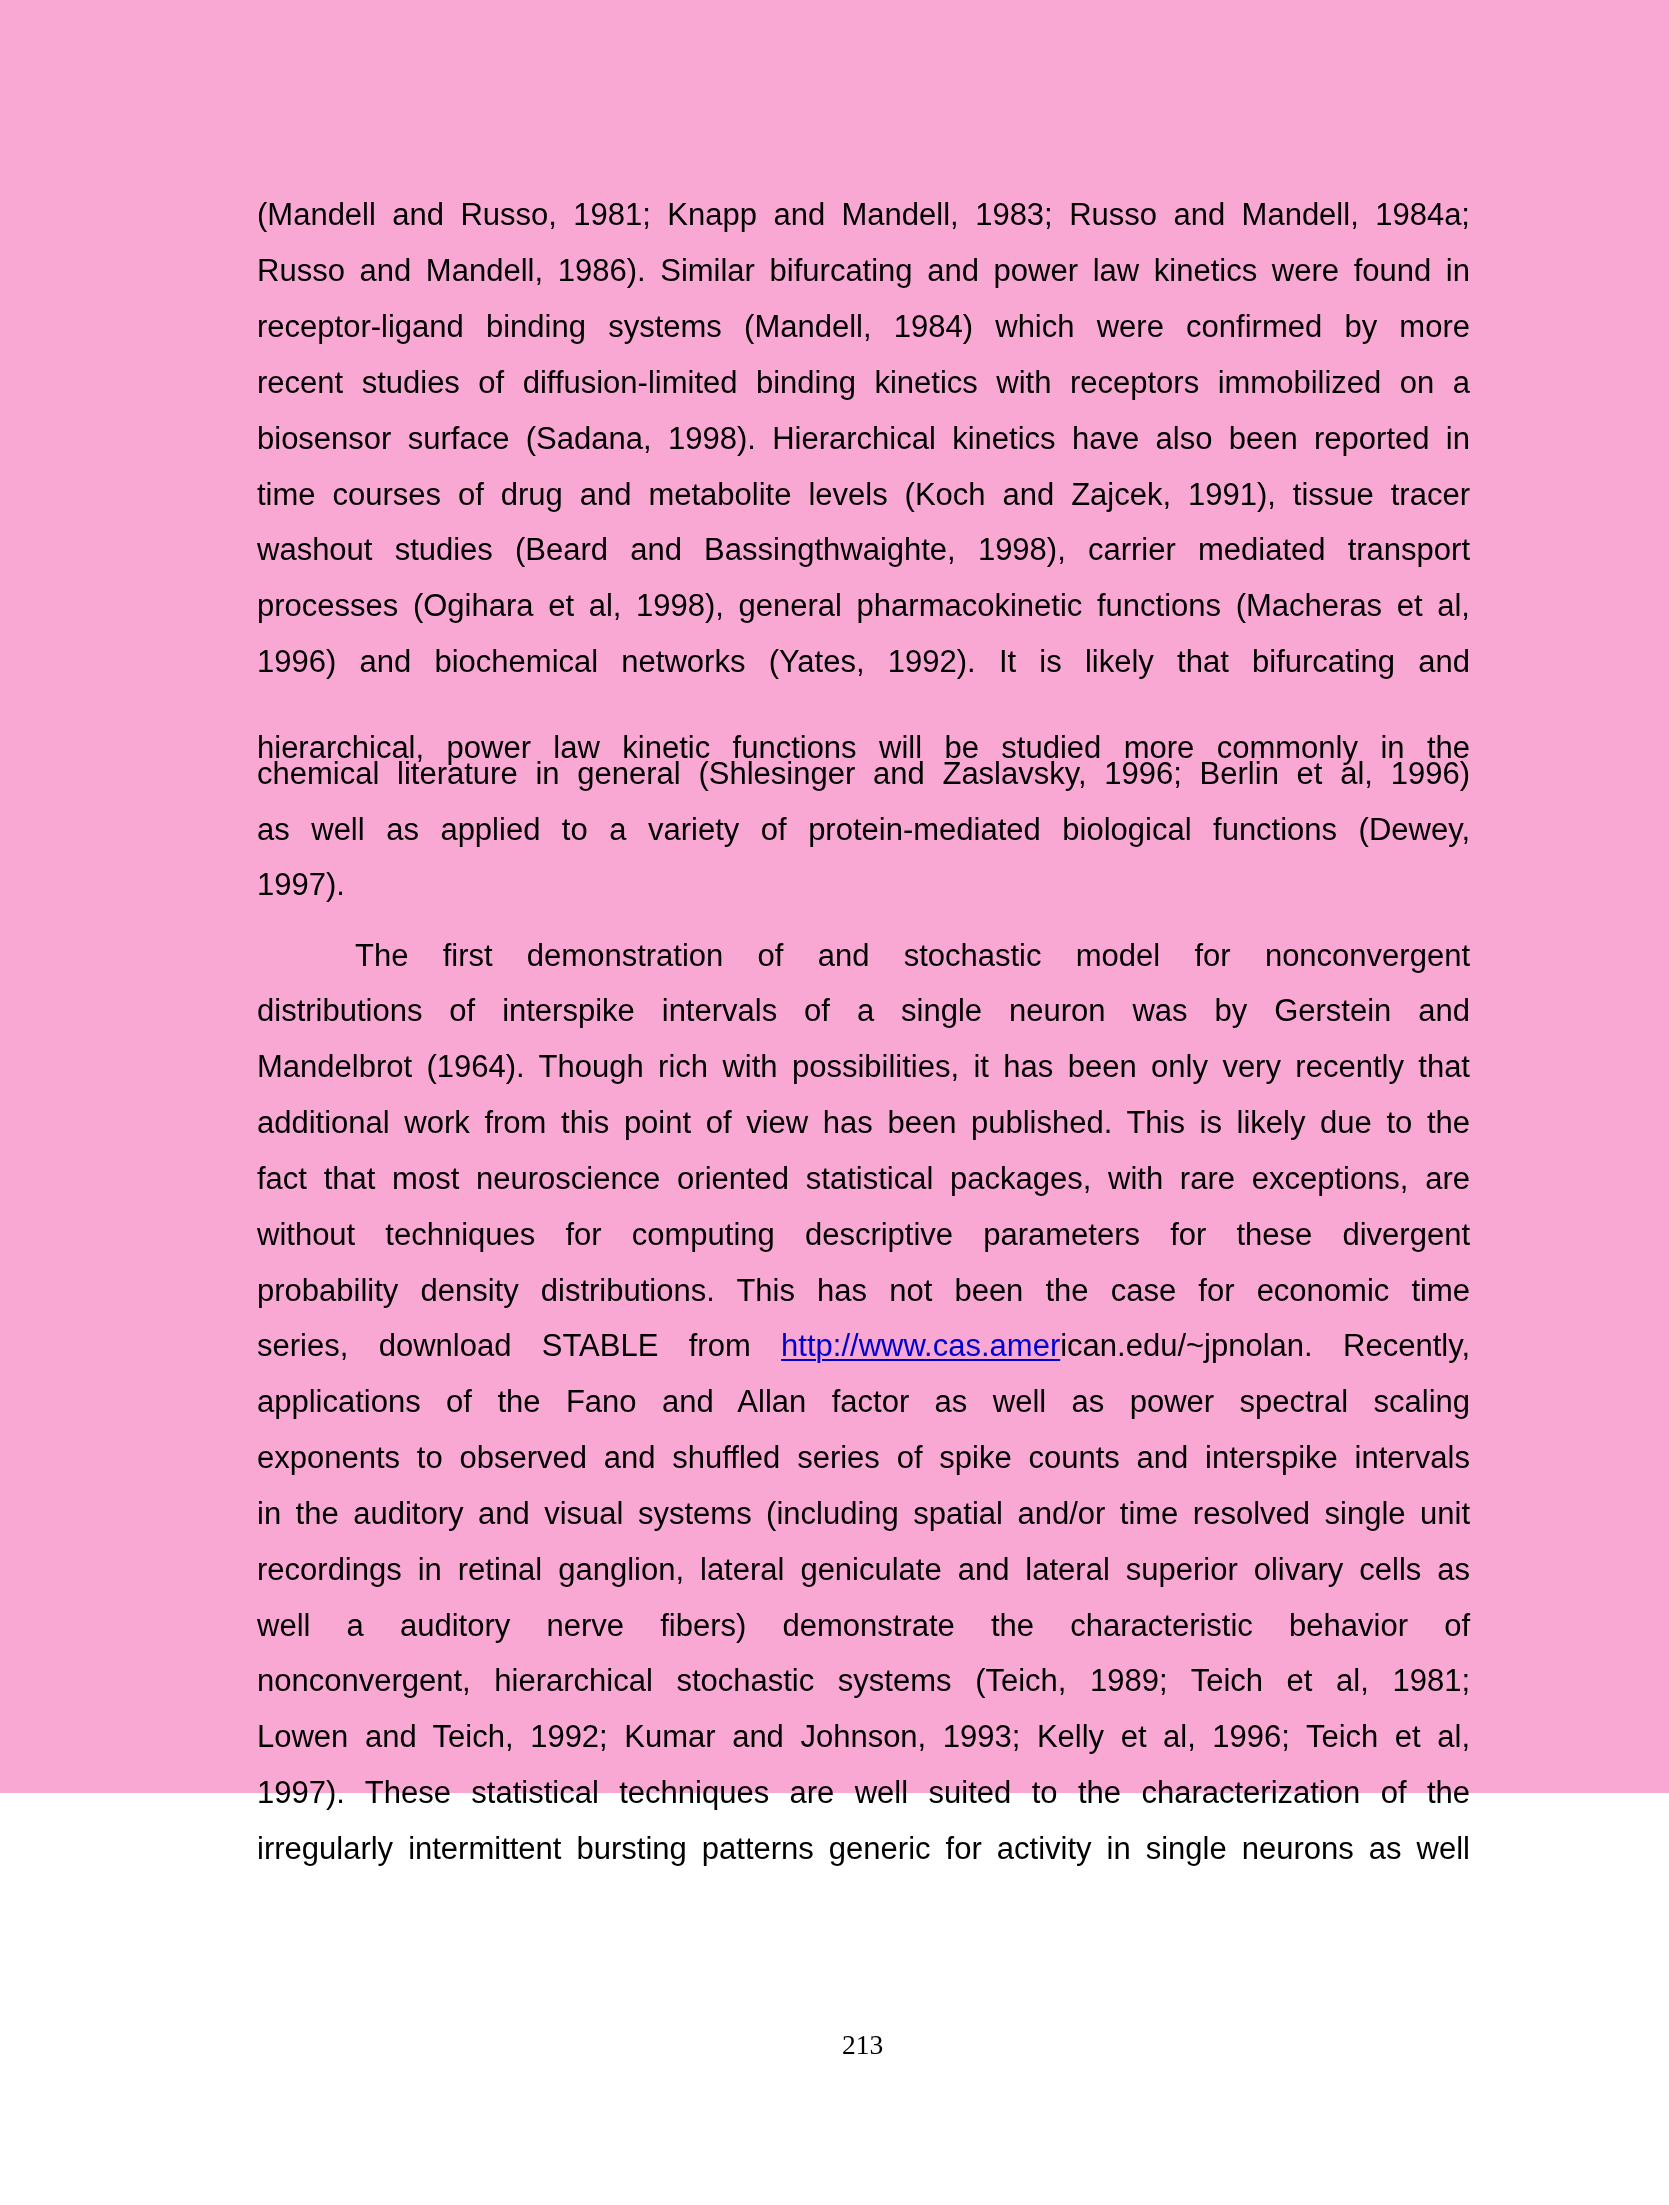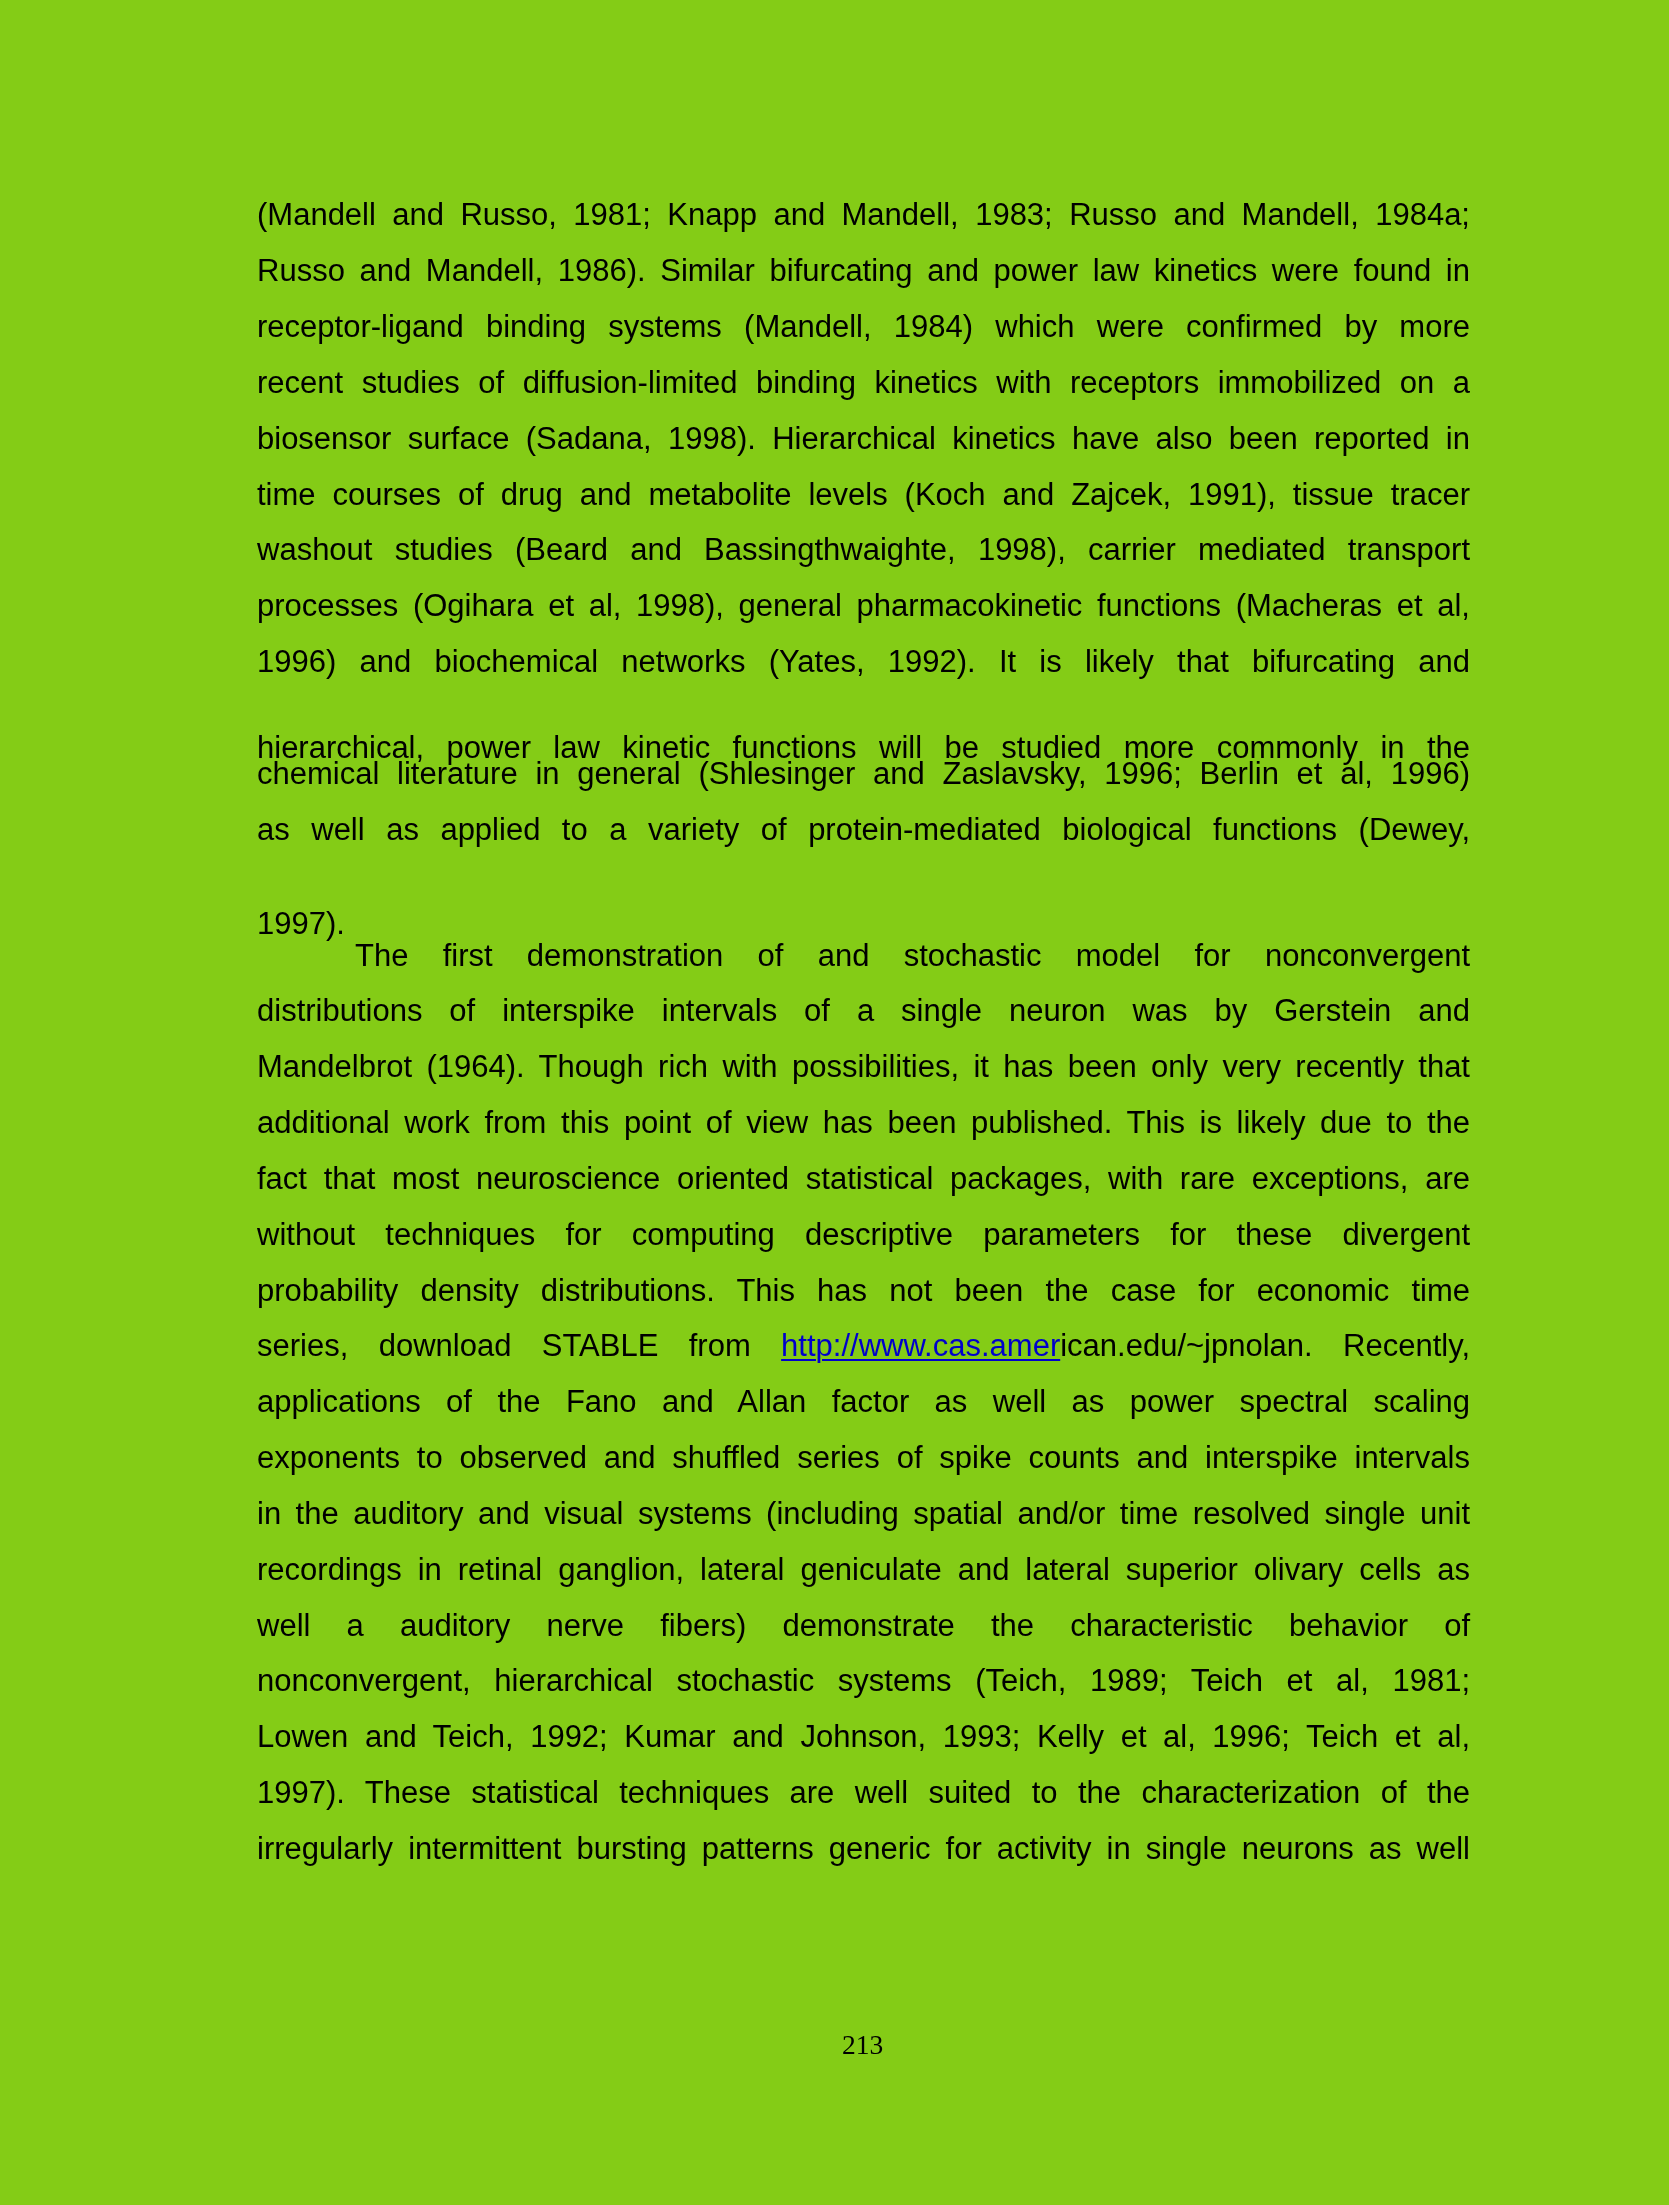--- a/index.html
+++ b/index.html
@@ -1,28 +1,28 @@
 <!DOCTYPE html>
 <html style="font-size:10.5px"><head>
 <meta charset="utf-8">
 <style>
   html, body { margin: 0; padding: 0; background: #ffffff; }
   body { width: 1669px; height: 2205px; position: relative; overflow: hidden; }
-  .page { position: absolute; left: 0; top: 0; width: 1669px; height: 2205px; background: #84cc16; text-decoration: underline; }
+  .page { position: absolute; left: 0; top: 0; width: 1669px; height: 1793px; background: #f9a8d4; text-decoration: underline; }
   .body-text {
     position: absolute; left: 257px; width: 1213px;
     font-family: "Liberation Sans", sans-serif;
     font-size: 31px; color: #000000;
   }
   .line {
     position: absolute; left: 0; width: 1213px; height: 37px; line-height: 37px;
     white-space: nowrap;
     text-align: justify; text-align-last: justify;
   }
-  .line.last { text-align: left; text-align-last: left; margin-top: 39px; }
+  .line.last { text-align: left; text-align-last: left; }
   .line.indent { padding-left: 98px; width: 1115px; }
   .link { color: #0000cc; text-decoration: underline; text-decoration-thickness: 2px; text-underline-offset: 3.3px; }
   .page-number {
     position: absolute; left: 830px; top: 2029px; width: 65px; text-align: center;
     font-family: "Liberation Serif", serif; font-size: 27.5px; color: #000000;
   }
   .bates {
     position: absolute; right: 19.6px; top: 2157px;
     font-family: "Liberation Sans", sans-serif; font-size: 33px; color: #000000;
     white-space: nowrap;

